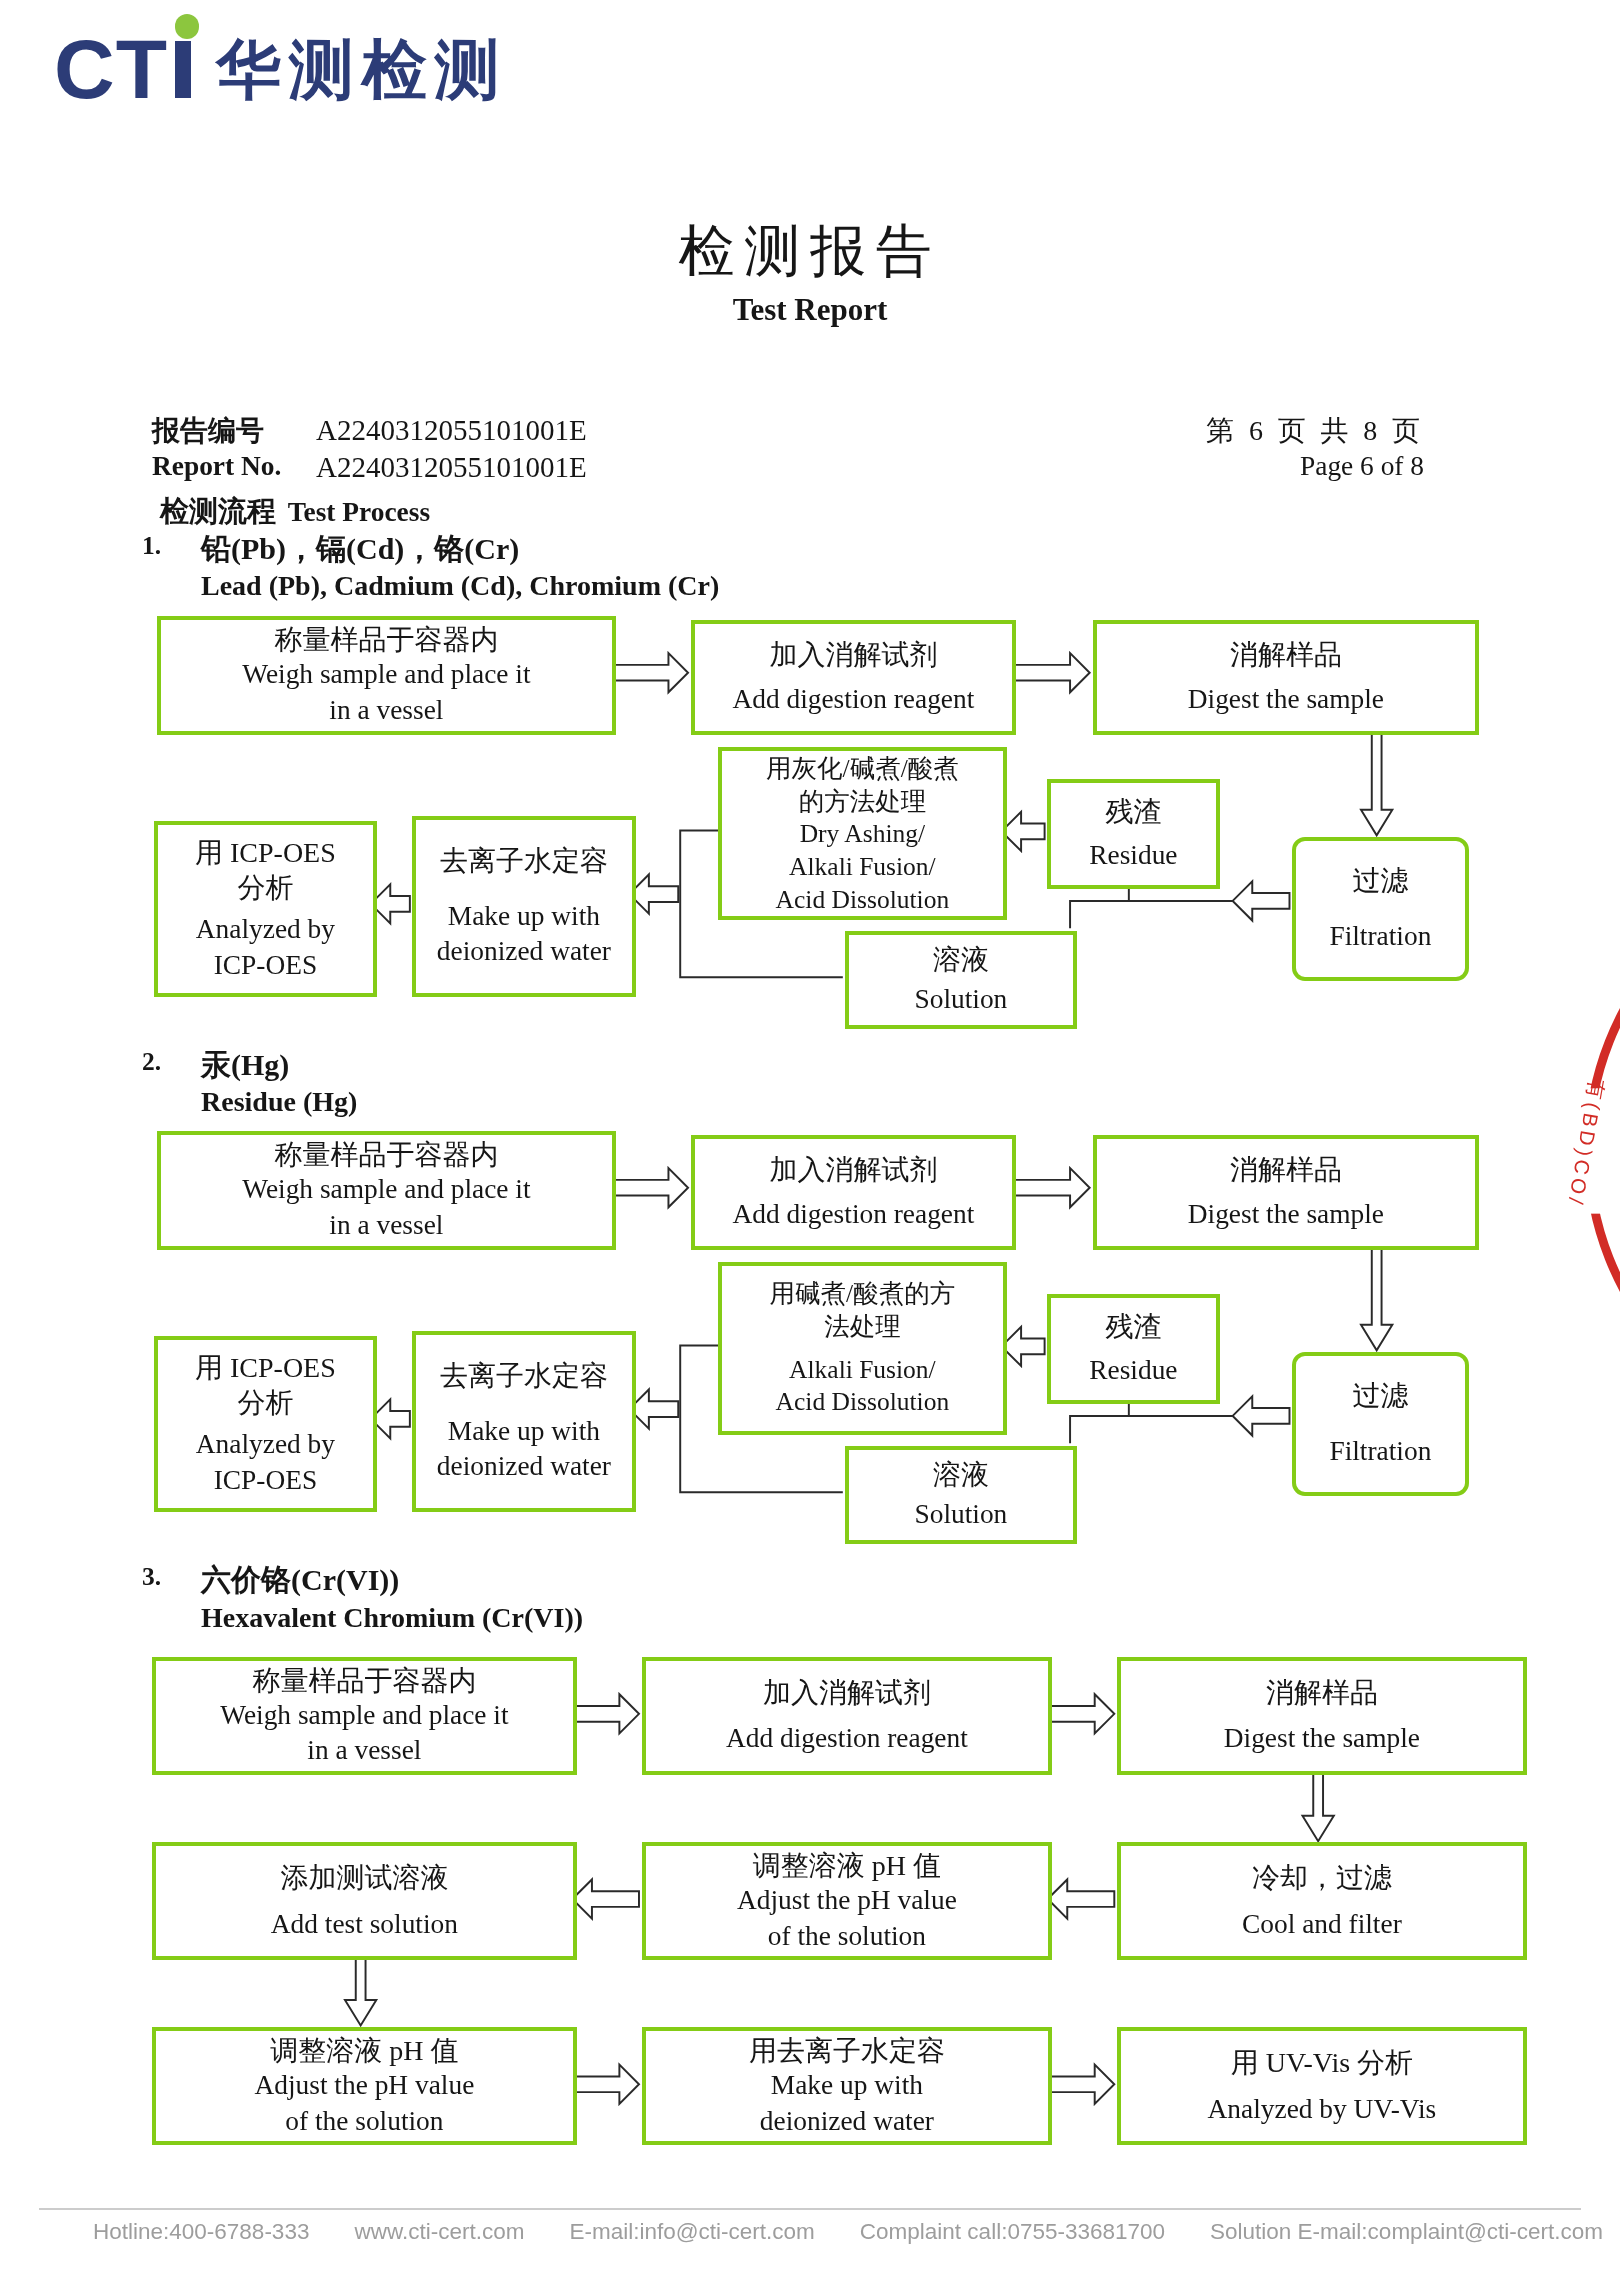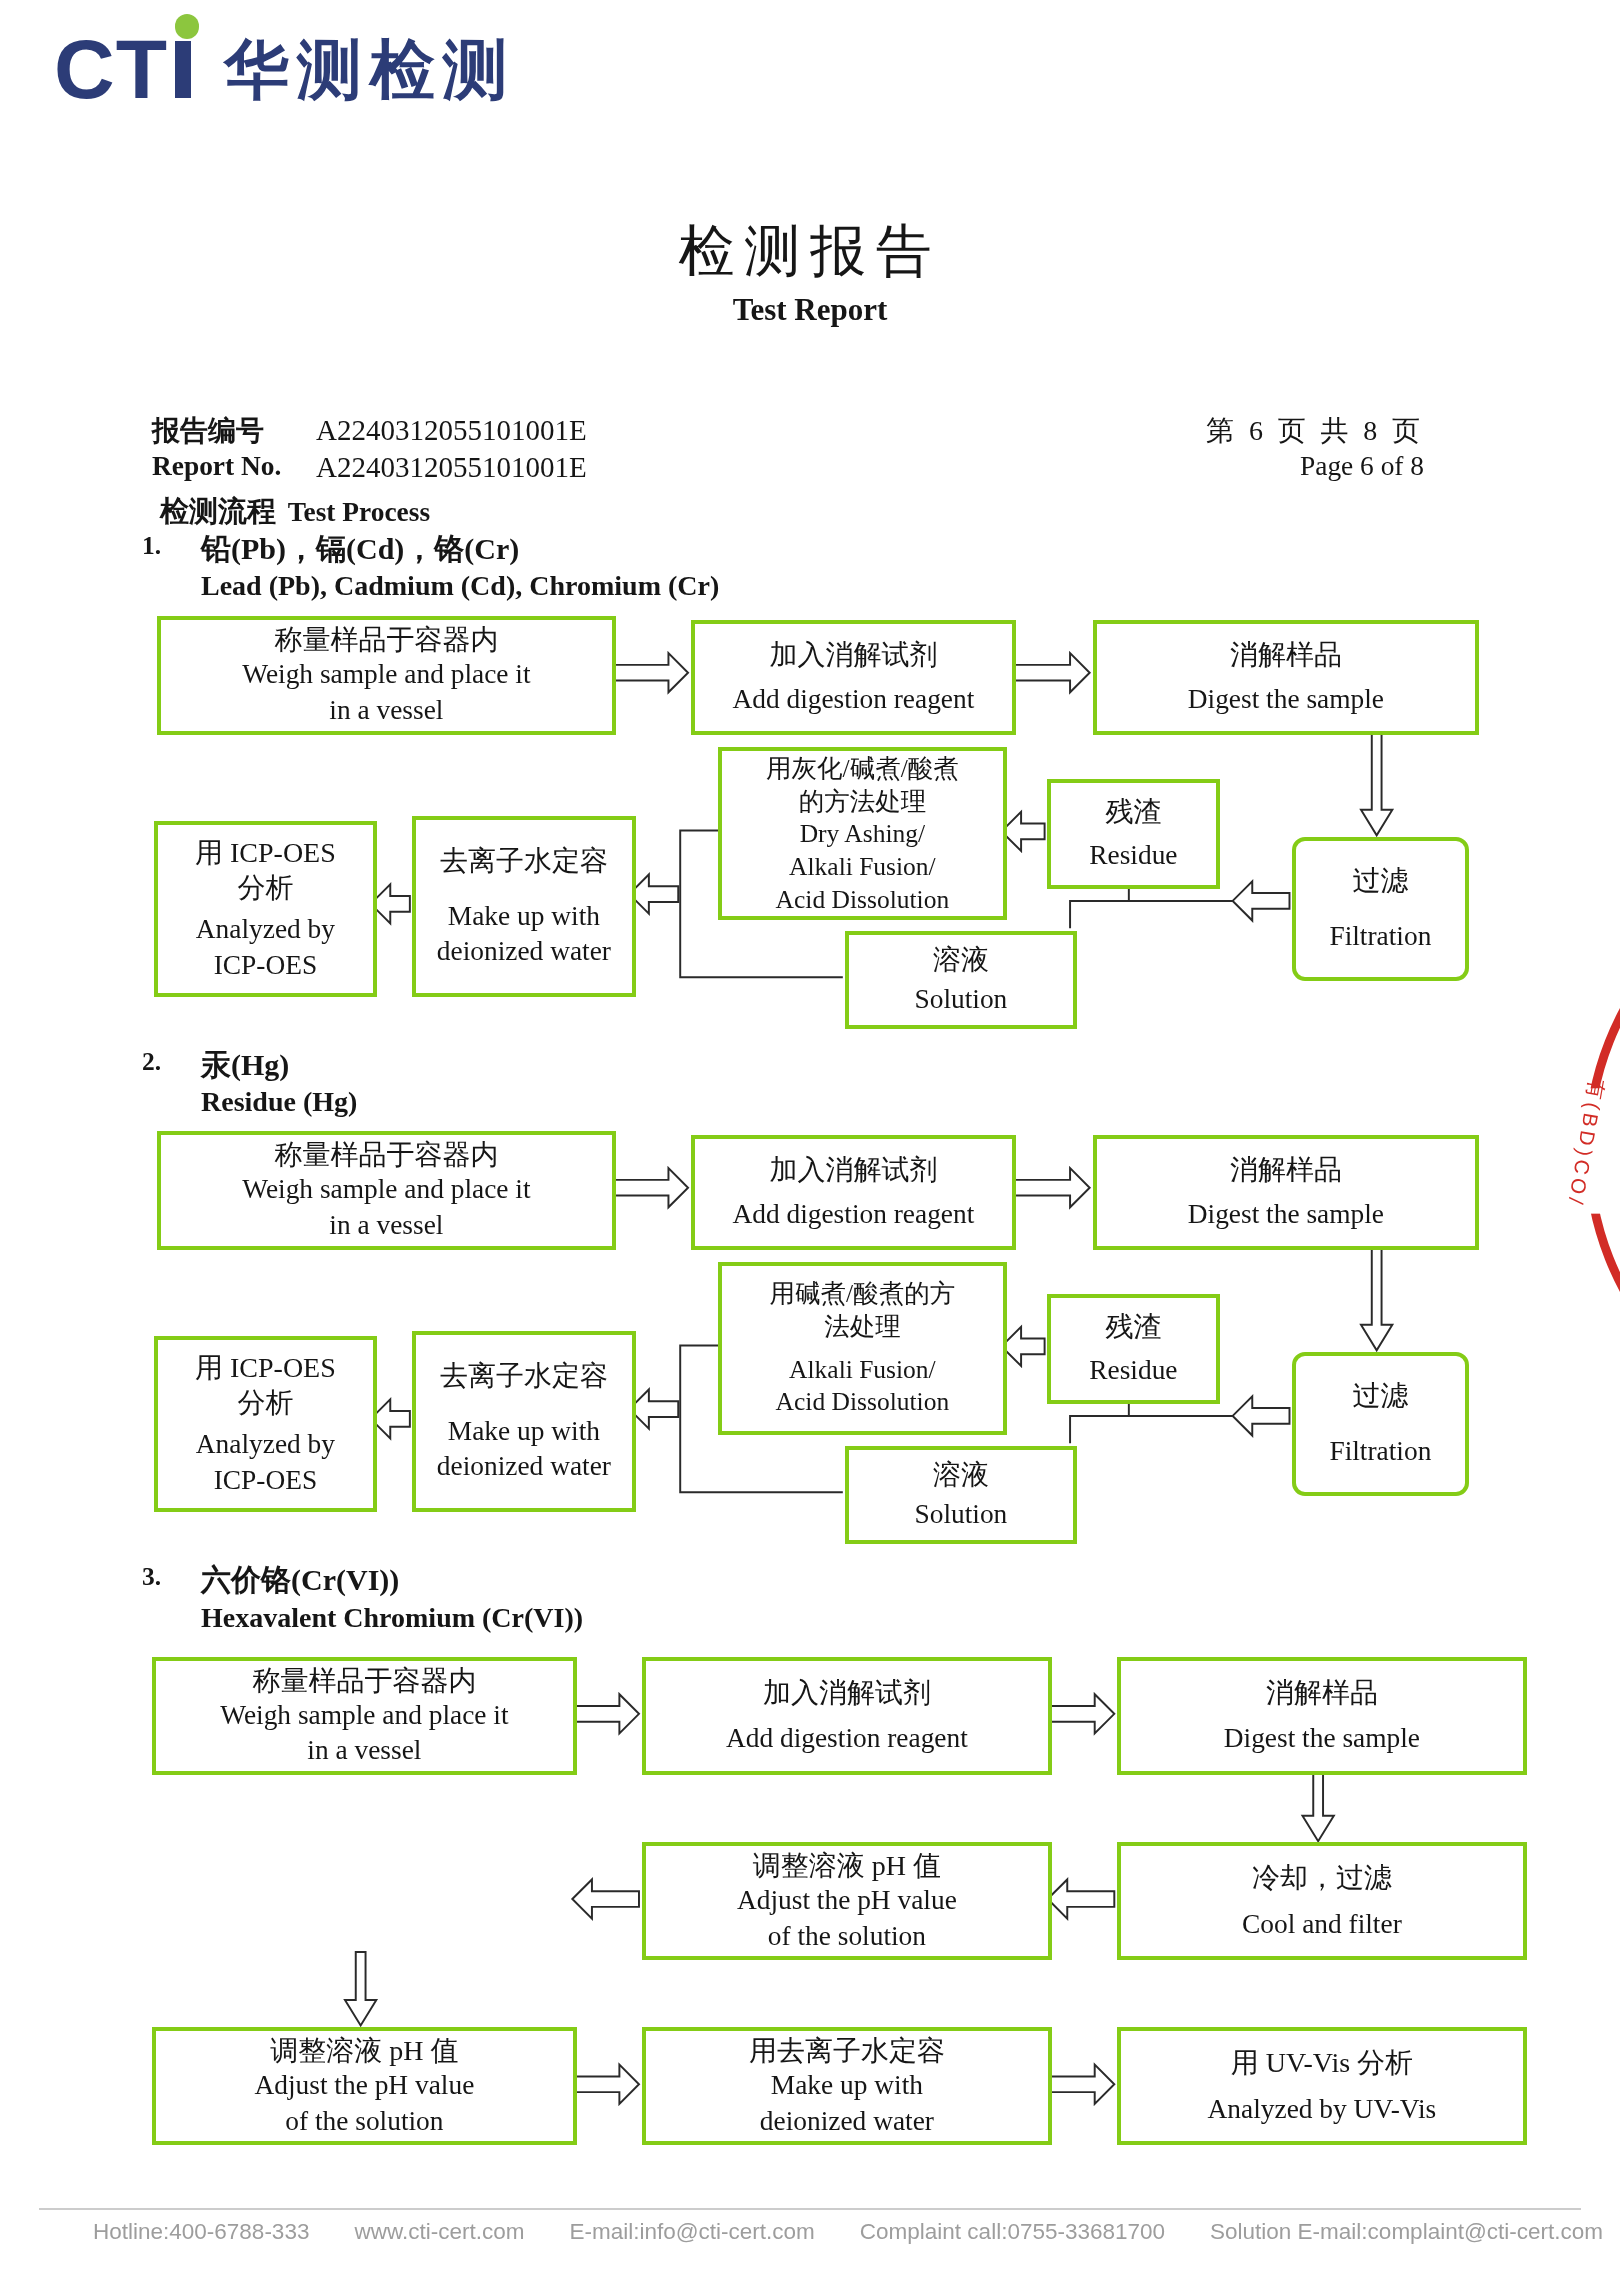--- a/index.html
+++ b/index.html
@@ -1,20 +1,20 @@
 <!DOCTYPE html>
 <html><head>
 <meta charset="utf-8">
 <style>
   html,body{margin:0;padding:0;background:#e8e8e8;}
   .page{position:relative;width:1620px;height:2290px;background:#ffffff;overflow:hidden;
         font-family:"Liberation Serif","DejaVu Serif",serif;color:#161616;}
 
   
-  .logo{position:absolute;left:54px;top:27.4px;display:flex;align-items:center;gap:8px;}
+  .logo{position:absolute;left:54px;top:27.4px;display:flex;align-items:center;}
   .logo .cti{font-family:"Liberation Sans","DejaVu Sans",sans-serif;font-weight:bold;
              font-size:84px;color:#2c3c77;letter-spacing:1px;line-height:1;}
   .logo .ibar{display:inline-block;width:15.7px;height:57px;background:#2c3c77;margin-left:6.9px;position:relative;}
   .logo .dot{position:absolute;top:-27.4px;left:0px;width:24.5px;height:24.5px;border-radius:50%;background:#8cc63e;}
   .logo .logo-cn{font-family:"Liberation Sans","DejaVu Sans",sans-serif;font-weight:bold;
                  font-size:65px;color:#2c3c77;letter-spacing:7.8px;margin-left:25.5px;line-height:1;}
 
   
   .title-cn{position:absolute;left:0;top:214px;width:100%;text-align:center;
             font-size:56px;letter-spacing:9.8px;}
@@ -250,20 +250,24 @@
 in a vessel</div>
     </div>
     <div class="fbox q-r1 q-c2">
       <div class="cn">加入消解试剂</div>
       <div class="en">Add digestion reagent</div>
     </div>
     <div class="fbox q-r1 q-c3">
       <div class="cn">消解样品</div>
       <div class="en">Digest the sample</div>
     </div>
+    <div class="fbox q-r2 q-c1">
+      <div class="cn">添加测试溶液</div>
+      <div class="en">Add test solution</div>
+    </div>
     <div class="fbox q-r2 q-c2">
       <div class="cn">调整溶液 pH 值</div>
       <div class="en">Adjust the pH value
 of the solution</div>
     </div>
     <div class="fbox q-r2 q-c3">
       <div class="cn">冷却，过滤</div>
       <div class="en">Cool and filter</div>
     </div>
     <div class="fbox q-r3 q-c1">

